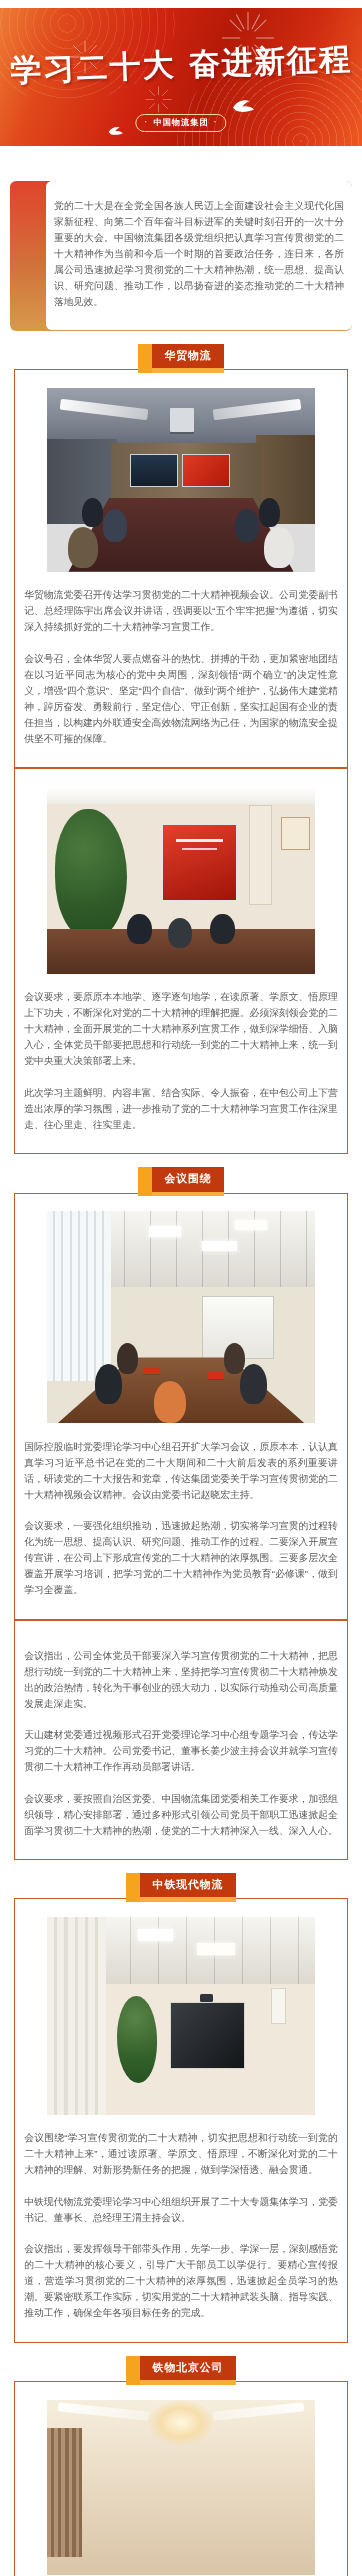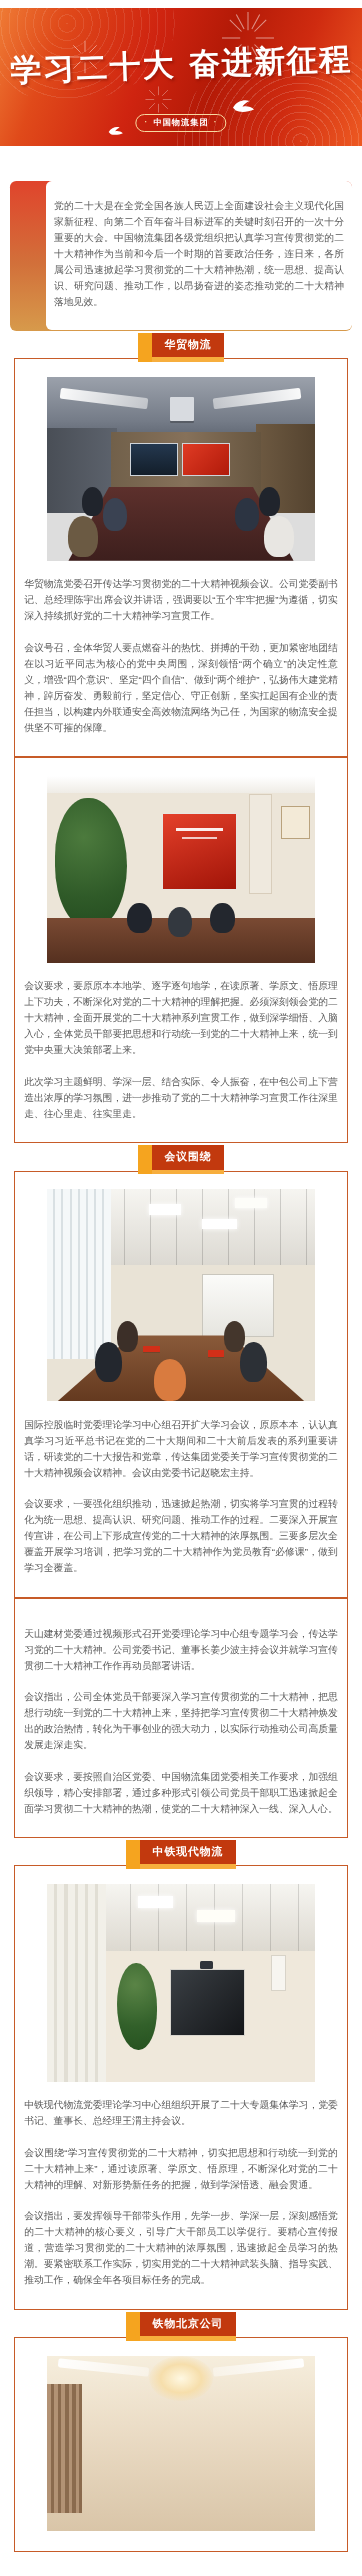--- a/index.html
+++ b/index.html
@@ -51,21 +51,21 @@
   }
   .intro{
     background:#ffffff;border-radius:5.7px;
     padding:16.5px 7.7px 20.6px 7.7px;
     font-size:9.8px;line-height:16px;text-align:justify;margin-left:36px;
   }
 
   
   .sec-header{
     display:flex;justify-content:center;align-items:stretch;
-    margin-top:2px;position:relative;z-index:2;margin-bottom:-3.6px;
+    margin-top:13px;position:relative;z-index:2;margin-bottom:-3.6px;
   }
   .sec-sq{width:14px;background:#f5a41f;}
   .sec-col{display:flex;flex-direction:column;}
   .sec-label{
     display:block;background:#c2390e;color:#ffffff;
     font-size:10.8px;font-weight:bold;letter-spacing:1px;
     padding:5.2px 12.4px;text-align:center;
   }
   .sec-underbar{display:block;height:4.6px;background:#f7ae3d;}
 
@@ -191,21 +191,21 @@
       <div class="abs" style="top:20%;left:43%;width:27%;height:40%;background:linear-gradient(160deg,#e4402a,#a11408);border:1.5px solid #e8e6e2;border-radius:1.5px;">
         <div class="abs" style="top:18%;left:18%;width:64%;height:4%;background:rgba(255,255,255,.92);"></div>
         <div class="abs" style="top:30%;left:26%;width:48%;height:3%;background:rgba(255,255,255,.75);"></div>
       </div>
       <div class="abs" style="bottom:0;left:0;right:0;height:24%;background:linear-gradient(180deg,#7a4a33,#55301f);"></div>
       <div class="fig" style="left:30%;top:68%;width:9%;height:16%;"></div>
       <div class="fig" style="left:45%;top:70%;width:9%;height:16%;background:#33383f;"></div>
       <div class="fig" style="left:61%;top:68%;width:9%;height:16%;background:#23272e;"></div>
     </div>
     <p>会议要求，要原原本本地学、逐字逐句地学，在读原著、学原文、悟原理上下功夫，不断深化对党的二十大精神的理解把握。必须深刻领会党的二十大精神，全面开展党的二十大精神系列宣贯工作，做到深学细悟、入脑入心，全体党员干部要把思想和行动统一到党的二十大精神上来，统一到党中央重大决策部署上来。</p>
-    <p>此次学习主题鲜明、学深一层、结合实际、令人振奋，在中包公司上下营造出浓厚的学习氛围，进一步推动了党的二十大精神学习宣贯工作往深里走、往心里走、往实里走。</p>
+    <p>此次学习主题鲜明、内容丰富、结合实际、令人振奋，在中包公司上下营造出浓厚的学习氛围，进一步推动了党的二十大精神学习宣贯工作往深里走、往心里走、往实里走。</p>
   </section>
 
   <div class="sec-header">
     <span class="sec-sq"></span>
     <span class="sec-col">
       <span class="sec-label">会议围绕</span>
       <span class="sec-underbar"></span>
     </span>
   </div>
   <section class="card">
@@ -223,22 +223,22 @@
       <div class="fig" style="right:18%;top:72%;width:10%;height:19%;background:#2c3036;"></div>
       <div class="fig" style="left:40%;top:80%;width:12%;height:20%;background:#d97b3f;"></div>
       <div class="book" style="left:36%;top:74%;width:6%;height:3%;"></div>
       <div class="book" style="right:34%;top:76%;width:6%;height:3%;"></div>
     </div>
     <p>国际控股临时党委理论学习中心组召开扩大学习会议，原原本本，认认真真学习习近平总书记在党的二十大期间和二十大前后发表的系列重要讲话，研读党的二十大报告和党章，传达集团党委关于学习宣传贯彻党的二十大精神视频会议精神。会议由党委书记赵晓宏主持。</p>
     <p>会议要求，一要强化组织推动，迅速掀起热潮，切实将学习宣贯的过程转化为统一思想、提高认识、研究问题、推动工作的过程。二要深入开展宣传宣讲，在公司上下形成宣传党的二十大精神的浓厚氛围。三要多层次全覆盖开展学习培训，把学习党的二十大精神作为党员教育“必修课”，做到学习全覆盖。</p>
   </section>
 
   <section class="card" style="padding-top:11.3px;">
+    <p>会议指出，公司全体党员干部要深入学习宣传贯彻党的二十大精神，把思想行动统一到党的二十大精神上来，坚持把学习宣传贯彻二十大精神焕发出的政治热情，转化为干事创业的强大动力，以实际行动推动公司高质量发展走深走实。</p>
     <p>天山建材党委通过视频形式召开党委理论学习中心组专题学习会，传达学习党的二十大精神。公司党委书记、董事长姜少波主持会议并就学习宣传贯彻二十大精神工作作再动员部署讲话。</p>
-    <p>会议指出，公司全体党员干部要深入学习宣传贯彻党的二十大精神，把思想行动统一到党的二十大精神上来，坚持把学习宣传贯彻二十大精神焕发出的政治热情，转化为干事创业的强大动力，以实际行动推动公司高质量发展走深走实。</p>
     <p>会议要求，要按照自治区党委、中国物流集团党委相关工作要求，加强组织领导，精心安排部署，通过多种形式引领公司党员干部职工迅速掀起全面学习贯彻二十大精神的热潮，使党的二十大精神深入一线、深入人心。</p>
   </section>
 
   <div class="sec-header">
     <span class="sec-sq"></span>
     <span class="sec-col">
       <span class="sec-label">中铁现代物流</span>
       <span class="sec-underbar"></span>
     </span>
   </div>
@@ -246,22 +246,22 @@
     <div class="photo ph4" style="background:#efe8db;" title="会议室一角，天花格栅，米色墙面挂电视，左侧绿植">
       <div class="abs" style="top:0;left:0;right:0;height:34%;background:linear-gradient(180deg,#f6f5f1,#ddd9d0),repeating-linear-gradient(90deg,transparent 0 27px,rgba(140,140,140,.3) 27px 28px);background-blend-mode:multiply;"></div>
       <div class="abs" style="top:6%;left:34%;width:13%;height:6%;background:#ffffff;box-shadow:0 0 5.2px #fff;"></div>
       <div class="abs" style="top:13%;left:56%;width:14%;height:6%;background:#fffef8;box-shadow:0 0 5.2px #fff;"></div>
       <div class="abs" style="top:0;left:0;width:22%;height:100%;background:repeating-linear-gradient(90deg,#f2f0e9 0 7.2px,#e1ded4 7.2px 10.3px);"></div>
       <div class="abs" style="top:40%;left:26%;width:15%;height:44%;background:radial-gradient(circle at 45% 25%,#5a8446,#32602a 60%,#25511f);border-radius:48% 52% 46% 54%;"></div>
       <div class="abs" style="top:43%;left:46%;width:27%;height:33%;background:linear-gradient(135deg,#3a3f44,#141619);border:1.5px solid #d9d6cf;"></div>
       <div class="abs" style="top:39%;left:57%;width:5%;height:4%;background:#30343a;border-radius:1.5px;"></div>
       <div class="abs" style="top:36%;right:11%;width:4.5%;height:17%;background:#f7f5f0;border:0.5px solid #d8d3c8;"></div>
     </div>
+    <p>会议围绕“学习宣传贯彻党的二十大精神，切实把思想和行动统一到党的二十大精神上来”，通过读原著、学原文、悟原理，不断深化对党的二十大精神的理解、对新形势新任务的把握，做到学深悟透、融会贯通。</p>
     <p>中铁现代物流党委理论学习中心组组织开展了二十大专题集体学习，党委书记、董事长、总经理王渭主持会议。</p>
-    <p>会议围绕“学习宣传贯彻党的二十大精神，切实把思想和行动统一到党的二十大精神上来”，通过读原著、学原文、悟原理，不断深化对党的二十大精神的理解、对新形势新任务的把握，做到学深悟透、融会贯通。</p>
     <p>会议指出，要发挥领导干部带头作用，先学一步、学深一层，深刻感悟党的二十大精神的核心要义，引导广大干部员工以学促行。要精心宣传报道，营造学习贯彻党的二十大精神的浓厚氛围，迅速掀起全员学习的热潮。要紧密联系工作实际，切实用党的二十大精神武装头脑、指导实践、推动工作，确保全年各项目标任务的完成。</p>
   </section>
 
   <div class="sec-header">
     <span class="sec-sq"></span>
     <span class="sec-col">
       <span class="sec-label">铁物北京公司</span>
       <span class="sec-underbar"></span>
     </span>
   </div>

